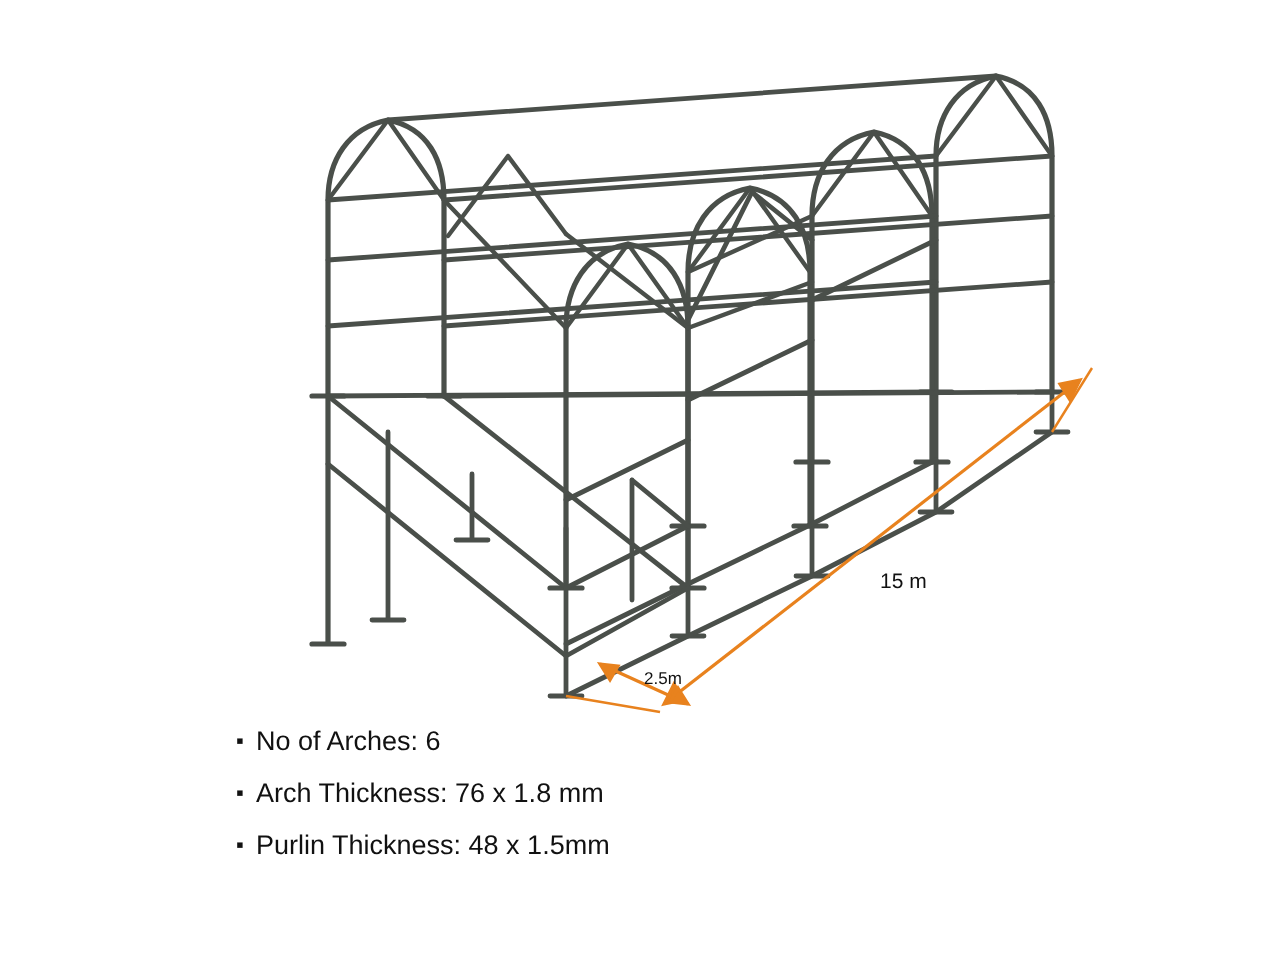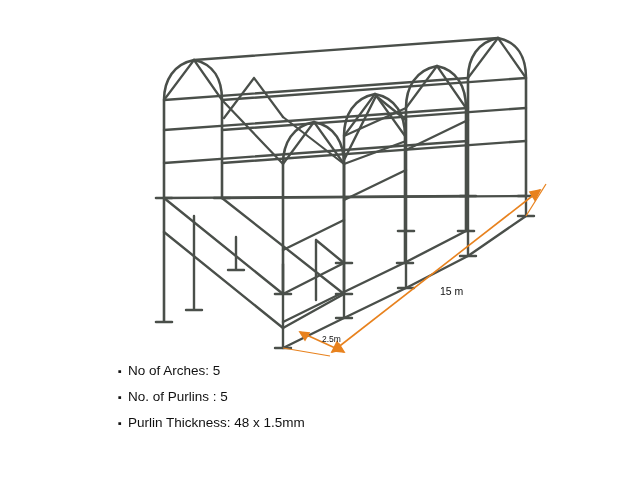--- a/index.html
+++ b/index.html
@@ -164,23 +164,23 @@
       <polygon points="344,352 335,351 339,344"></polygon>
     </g>
   </svg>
 
   <div class="dim-label" id="dim-length-label">15 m</div>
 
   <div class="dim-label" id="dim-interval-label">2.5m</div>
 
   <ul id="spec-list">
     <li>
-      <span class="bullet">▪</span><span>No of Arches: 5</span>
+      <span class="bullet">▪</span><span>No of Arches: 6</span>
     </li>
     <li>
-      <span class="bullet">▪</span><span>No. of Purlins : 5</span>
+      <span class="bullet">▪</span><span>Arch Thickness: 76 x 1.8 mm</span>
     </li>
     <li>
       <span class="bullet">▪</span><span>Purlin Thickness: 48 x 1.5mm</span>
     </li>
   </ul>
 
 </div>
 
 </body></html>

